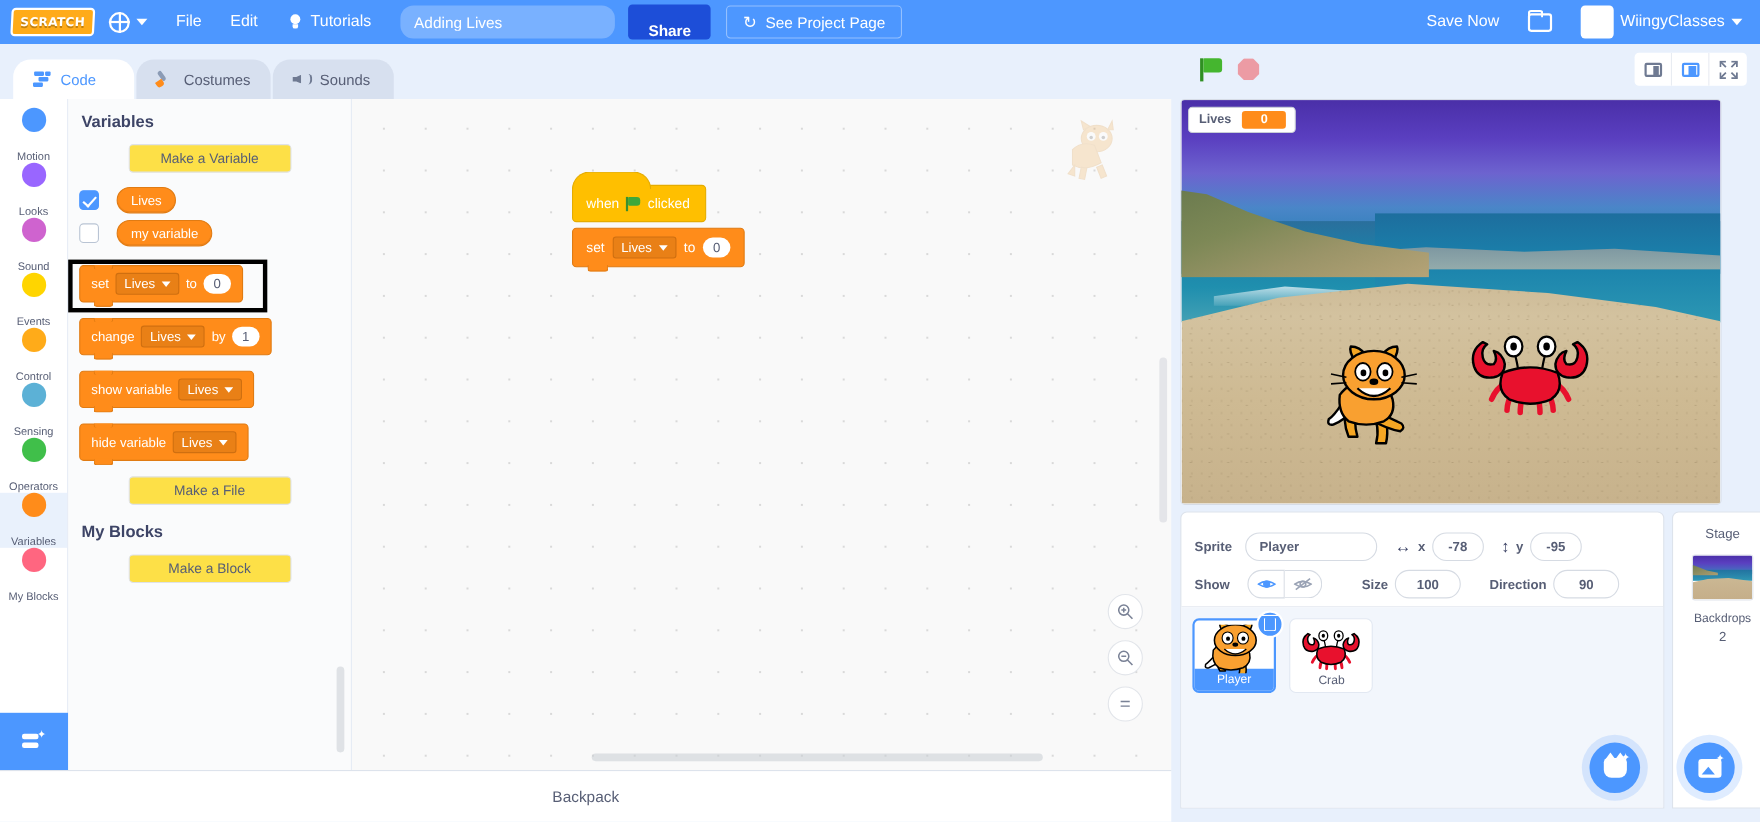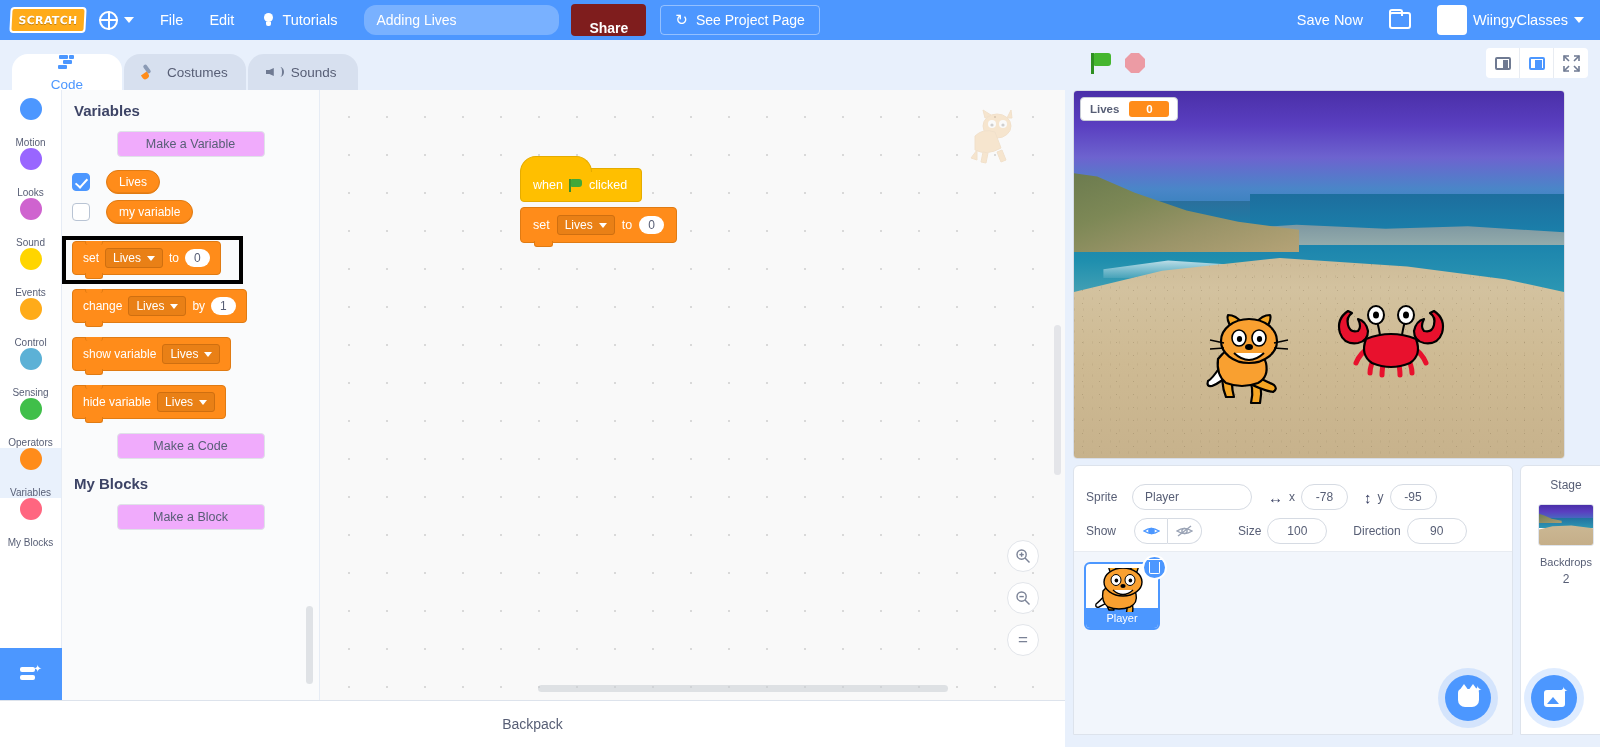--- a/index.html
+++ b/index.html
@@ -60,21 +60,21 @@
   }
   .proj-title {
     width: 195px; height: 30px; margin-left: 14px;
     background: rgba(255,255,255,.25); border: none; border-radius: 12px;
     color: #fff; font-size: 14px; padding: 0 12px;
     font-family: "Liberation Sans", sans-serif;
   }
   .proj-title::placeholder { color: rgba(255,255,255,.8); }
   .share-btn {
     margin-left: 12px; height: 30px; padding: 16px 18px;
-    background: #7f1d1d; color: #fff; border: none; border-radius: 4px;
+    background: #1d4ed8; color: #fff; border: none; border-radius: 4px;
     font-size: 14px; font-weight: bold; cursor: pointer;
     font-family: "Liberation Sans", sans-serif;
   }
   .proj-page {
     margin-left: 14px; height: 30px; padding: 0 14px;
     display: flex; align-items: center; gap: 8px;
     border: 1px solid rgba(255,255,255,.4); border-radius: 4px;
     color: #fff; font-size: 14px; cursor: pointer;
   }
   .folder-glyph {
@@ -108,21 +108,21 @@
   #tabrow {
     position: absolute; left: 0; top: 40px; width: 1065px; height: 50px;
     background: #e8f0fc; display: flex; align-items: flex-end; padding-left: 12px;
   }
   .tab {
     height: 36px; min-width: 110px; padding: 0 18px; margin-right: 2px;
     display: flex; align-items: center; gap: 7px;
     background: #d7e0ef; color: #575e75;
     border-radius: 16px 16px 0 0; font-size: 13.5px; cursor: pointer;
   }
-  .tab.active { background: #fff; color: #4c97ff; font-weight: normal; flex-direction: column; }
+  .tab.active { background: #fff; color: #4c97ff; font-weight: normal; }
   .tab-ic { width: 18px; height: 16px; flex: none; position: relative; }
   .ic-code::before {
     content: ""; position: absolute; left: 1px; top: 1px; width: 9px; height: 4px;
     background: #4c97ff; border-radius: 1px;
     box-shadow: 4px 5px 0 0 #4c97ff, -1px 10px 0 0 #4c97ff;
   }
   .ic-code::after {
     content: ""; position: absolute; left: 11px; top: 1px; width: 5px; height: 4px;
     background: #4c97ff; border-radius: 1px;
   }
@@ -180,21 +180,21 @@
     position: absolute; left: 62px; top: 90px; width: 258px; height: 610px;
     background: #fafbfc; overflow: hidden;
     border-right: 1px solid #e6ecf5;
   }
   .pal-head {
     font-size: 15px; font-weight: bold; color: #3d4466;
     padding: 12px 0 8px 12px;
   }
   .pal-btn {
     display: block; margin: 4px auto 10px; width: 148px; height: 26px;
-    background: #f0abfc; border: 1px solid #dfe2e8; border-radius: 4px;
+    background: #fde047; border: 1px solid #dfe2e8; border-radius: 4px;
     color: #575e75; font-size: 12.5px; cursor: pointer;
     font-family: "Liberation Sans", sans-serif;
   }
   .var-row { display: flex; align-items: center; padding: 3px 0 3px 10px; }
   .chk {
     width: 18px; height: 18px; border-radius: 4px; border: 1px solid #b9c4d4;
     background: #fff; margin-right: 16px; flex: none; position: relative; cursor: pointer;
   }
   .chk.on { background: #4c97ff; border-color: #4c97ff; }
   .chk.on::after {
@@ -401,21 +401,21 @@
   
   .cat-sprite { position: absolute; left: 130px; top: 222px; width: 88px; height: 104px; }
   .crab-sprite { position: absolute; left: 258px; top: 202px; width: 118px; height: 96px; }
 
   
   #sprite-panel {
     position: absolute; left: 8px; top: 425px; width: 440px; height: 270px;
     background: #fff; border-radius: 6px 6px 0 0; border: 1px solid #dde3ec;
   }
   #sp-info {
-    height: 86px; border-bottom: 1px solid #e8ecf2; padding: 14px 26px 0 12px;
+    height: 86px; border-bottom: 1px solid #e8ecf2; padding: 14px 26px 0 12px; font-weight: bold;
   }
   .sp-row { display: flex; align-items: center; height: 34px; }
   .sp-lbl { font-size: 12px; color: #575e75; width: 46px; }
   .sp-in {
     border: 1px solid #d6dbe3; border-radius: 14px; height: 26px;
     font-size: 12px; color: #575e75; padding: 0 12px;
     display: flex; align-items: center;
     font-family: "Liberation Sans", sans-serif; background: #fff;
   }
   .sp-in.name { width: 120px; }
@@ -654,21 +654,21 @@
   <div class="blk-wrap">
     <span class="blk">
       <span>hide variable</span>
       <span class="dd">
         <span>Lives</span>
         <span class="tri"></span>
       </span>
     </span>
   </div>
 
-  <button class="pal-btn" style="margin-top:4px">Make a Code</button>
+  <button class="pal-btn" style="margin-top:4px">Make a File</button>
   <div class="pal-head" style="padding-top:6px">My Blocks</div>
   <button class="pal-btn">Make a Block</button>
 
   <div class="pal-scroll"></div>
 </div>
 
 <div id="highlight-box"></div>
 
 <div id="canvas">
   <svg id="cat-watermark" viewBox="0 0 62 60">
@@ -882,20 +882,43 @@
           <g fill="#000">
               <ellipse cx="24.4" cy="12.6" rx="1.8" ry="2"></ellipse>
               <ellipse cx="38.4" cy="12.6" rx="1.8" ry="2"></ellipse>
             </g>
           <ellipse cx="31" cy="18" rx="2.6" ry="2" fill="#000"></ellipse>
           <path d="M21 22 q10 9 20 0" fill="#fff" stroke="#000" stroke-width="1.3"></path>
         </svg>
         <span class="sp-name">Player</span>
       </div>
 
+      <div class="sp-card">
+        <svg class="sp-thumb" viewBox="0 0 60 44">
+          <g stroke="#000" stroke-width="1.4" fill="#e8112d" stroke-linejoin="round">
+            <path d="M9 9 q-6 4 -4 11 q2 6 9 5 q5 -1 5 -6 q-1 -5 -5 -6 q2 4 0 6 q-4 1 -5 -3 q-1 -4 2 -6z"></path>
+            <path d="M51 9 q6 4 4 11 q-2 6 -9 5 q-5 -1 -5 -6 q1 -5 5 -6 q-2 4 0 6 q4 1 5 -3 q1 -4 -2 -6z"></path>
+            <path d="M20 27 q-5 3 -7 8 M40 27 q5 3 7 8 M23 31 q-3 5 -3 9 M37 31 q3 5 3 9 M27 33 q-1 5 -1 8 M33 33 q1 5 1 8" fill="none" stroke-width="2.6" stroke="#e8112d" stroke-linecap="round"></path>
+            <path d="M18 23 q12 -5 24 0 q3 8 -3 12 q-9 4 -18 0 q-6 -4 -3 -12z"></path>
+          </g>
+          <g stroke="#000" stroke-width="1.2" fill="none">
+              <path d="M25 21 q-1 -6 -2 -8"></path>
+              <path d="M35 21 q1 -6 2 -8"></path>
+            </g>
+          <g fill="#fff" stroke="#000" stroke-width="1.2">
+              <ellipse cx="23" cy="11" rx="4" ry="4.5"></ellipse>
+              <ellipse cx="37" cy="11" rx="4" ry="4.5"></ellipse>
+            </g>
+          <g fill="#000">
+              <ellipse cx="23" cy="11" rx="1.5" ry="1.8"></ellipse>
+              <ellipse cx="37" cy="11" rx="1.5" ry="1.8"></ellipse>
+            </g>
+        </svg>
+        <span class="sp-name">Crab</span>
+      </div>
     </div>
   </div>
 
   <div id="stage-panel">
     <div class="stage-ttl">Stage</div>
     <div class="stage-thumb">
       <div style="position:absolute;left:0;top:0;width:100%;height:42%;background:linear-gradient(180deg,#4a2fa8,#5a3fc0 40%,#3f80c0 100%)"></div>
       <div style="position:absolute;left:0;top:32%;width:100%;height:26%;background:linear-gradient(180deg,#2272a0,#2f97b3)"></div>
       <div style="position:absolute;left:-4%;top:20%;width:46%;height:26%;background:linear-gradient(160deg,#6a7a4e,#ad9e72);clip-path:polygon(0 0,30% 25%,60% 55%,100% 75%,100% 100%,0 100%)"></div>
       <div style="position:absolute;left:0;bottom:0;width:100%;height:52%;background:linear-gradient(180deg,#cbb894,#c5ae89);clip-path:polygon(0 25%,25% 10%,60% 6%,100% 20%,100% 100%,0 100%)"></div>

